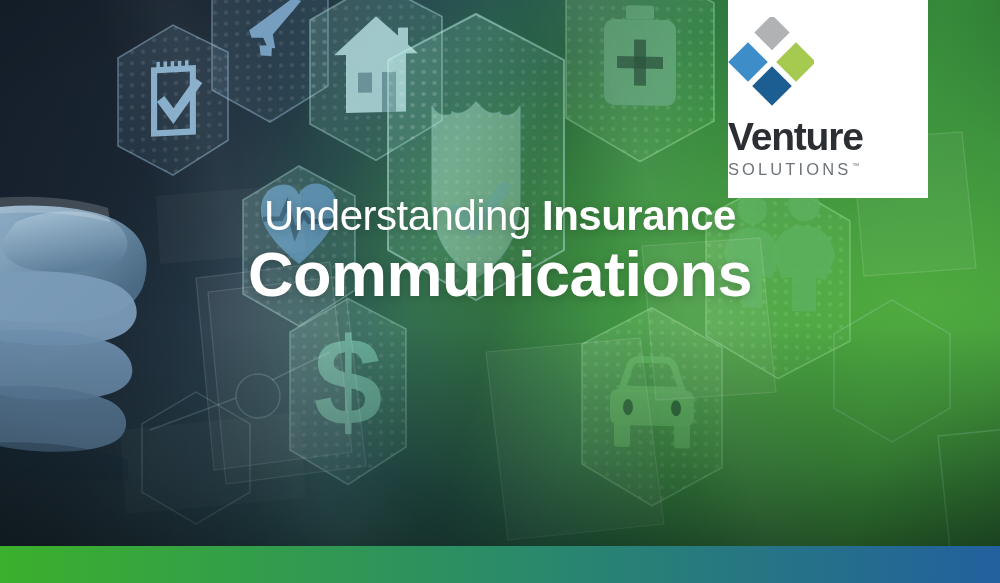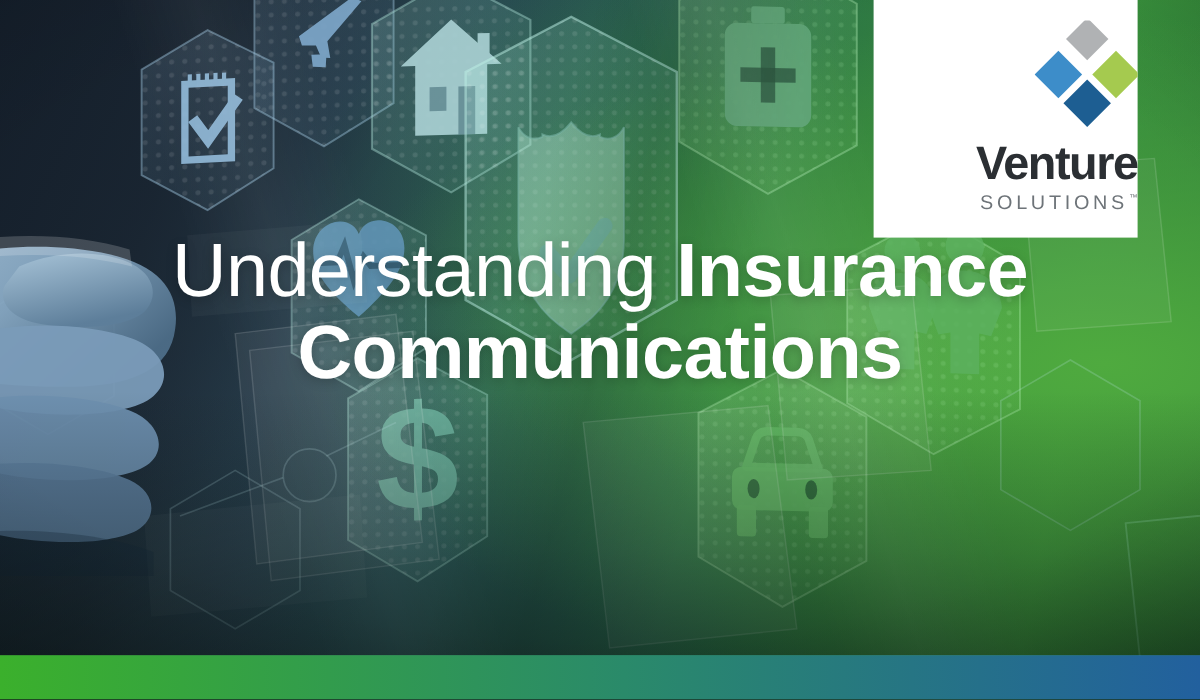--- a/index.html
+++ b/index.html
@@ -66,33 +66,33 @@
     position:absolute;
     left:0;right:0;
     top:196px;
     text-align:center;
     color:#ffffff;
     line-height:.96;
     text-shadow:0 2px 10px rgba(0,0,0,.22);
     pointer-events:none;
   }
   .hl-line{display:block;white-space:nowrap;}
-  .hl-line1{font-size:63px;letter-spacing:-0.5px;}
+  .hl-line1{font-size:42px;letter-spacing:-0.5px;}
   .hl-line2{font-size:63px;letter-spacing:-0.5px;margin-top:8px;}
   .thin{font-weight:300;}
   .bold{font-weight:700;}
 
   
   .logo-card{
     position:absolute;
     left:728px;top:0;
-    width:220px;height:198px;
+    width:200px;height:198px;
     background:#ffffff;
     display:flex;flex-direction:column;
-    align-items:flex-end;justify-content:center;
+    align-items:flex-start;justify-content:center;
   }
   .logo-mark{width:86px;height:92px;margin-top:-4px;}
   .logo-word{
     font-size:39px;font-weight:700;color:#2b2f33;
     letter-spacing:-1.2px;line-height:1;margin-top:8px;
   }
   .logo-sub{
     font-size:16.5px;font-weight:400;color:#6e7479;
     letter-spacing:3.1px;line-height:1;margin-top:5px;
     position:relative;

